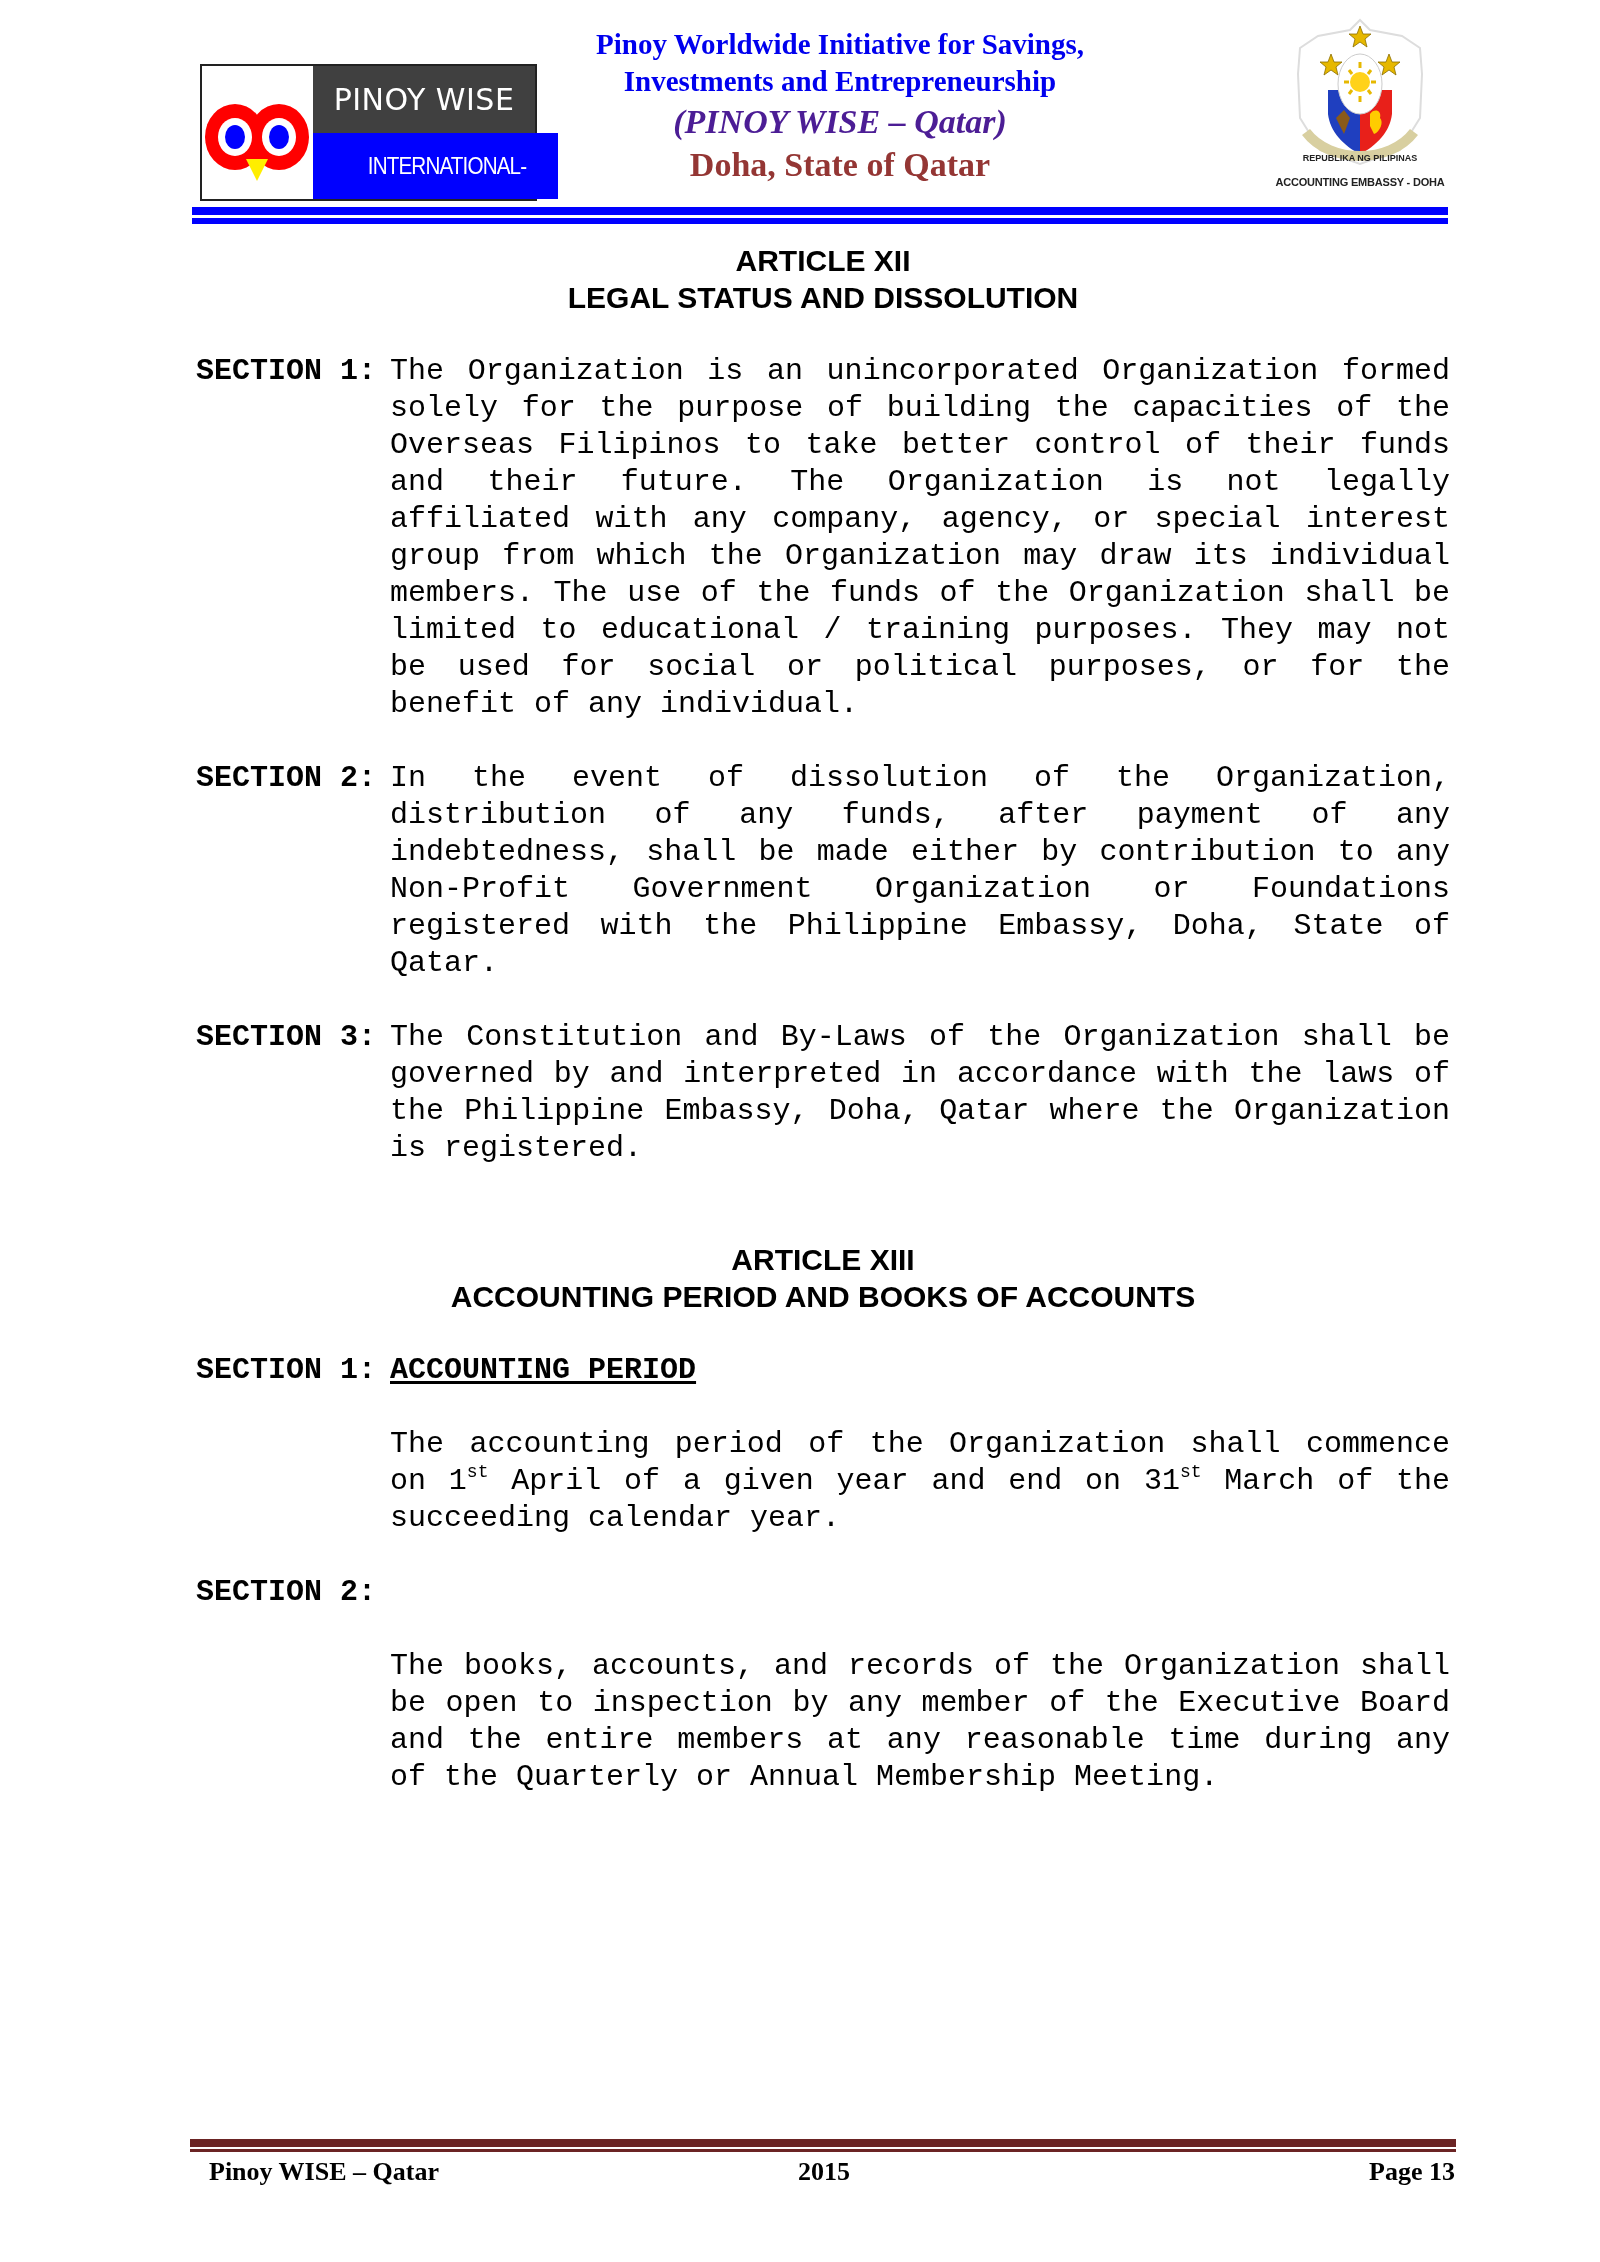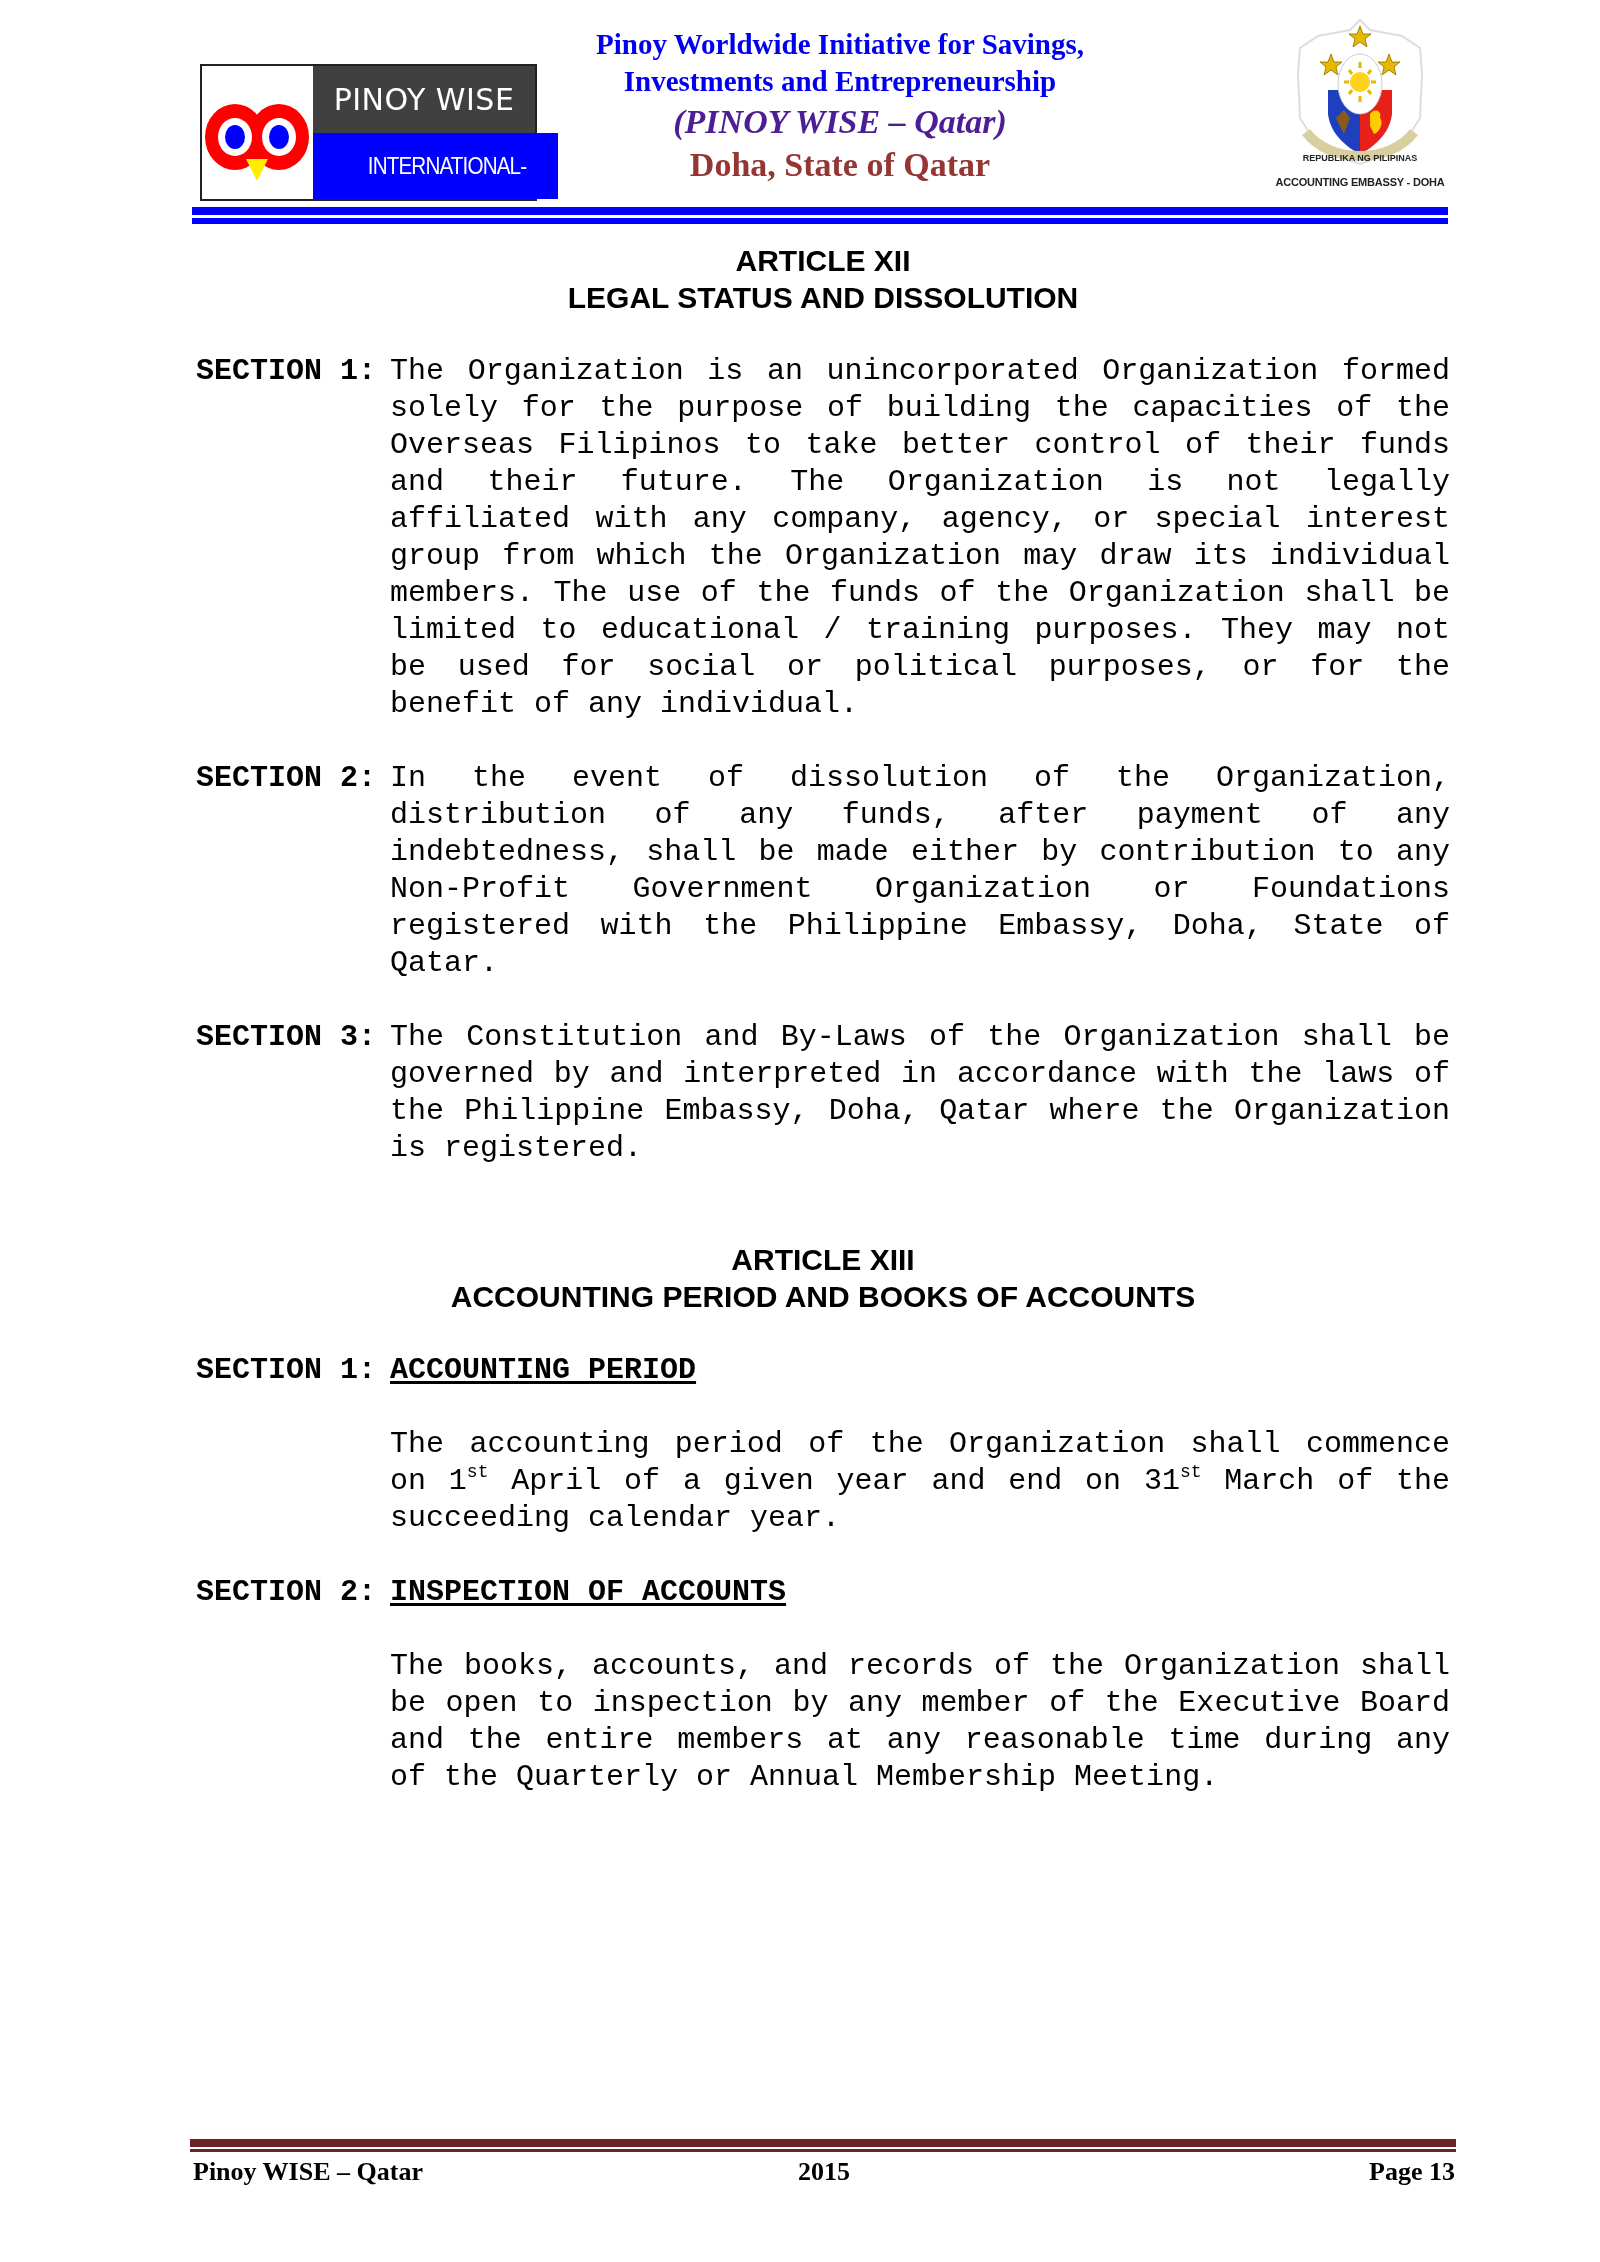--- a/index.html
+++ b/index.html
@@ -33,21 +33,21 @@
   .section { display: flex; font-family: Liberation Mono, monospace; }
   .sec-label { width: 194px; flex: none; font-weight: bold; white-space: nowrap; }
   .sec-body { width: 1060px; flex: none; text-align: justify; }
   .sec-title { font-weight: bold; text-decoration: underline; text-decoration-thickness: 3px; text-underline-offset: 3px; }
   sup { font-size: 18px; line-height: 0; vertical-align: 12px; }
 
   
   .fbar1 { left: 190px; top: 2139px; width: 1266px; height: 8px; background: #6b2424; }
   .fbar2 { left: 190px; top: 2149px; width: 1266px; height: 3px; background: #6b2424; }
   .footer { left: 193px; top: 2155px; width: 1262px; height: 34px; font-family: "Liberation Serif", serif; font-weight: bold; font-size: 26px; line-height: 34px; }
-  .footer-left { position: absolute; left: 0; top: 0; }
+  .footer-left { position: absolute; left: 16px; top: 0; }
   .footer-center { position: absolute; left: 0; width: 100%; text-align: center; top: 0; }
   .footer-right { position: absolute; right: 0; top: 0; }
 </style>
 </head>
 <body>
 
 <div class="abs logo-box">
   <svg class="logo-owl" viewBox="0 0 110 133">
     <ellipse cx="33" cy="71" rx="30" ry="33" fill="#ff0000"></ellipse>
     <ellipse cx="77" cy="71" rx="30" ry="33" fill="#ff0000"></ellipse>
@@ -139,21 +139,20 @@
   </div>
   <div class="blank"></div>
   <div class="section">
     <div class="sec-label"></div>
     <div class="sec-body"><span>The accounting period of the Organization shall commence on 1</span><sup>st</sup><span> April of a given year and end on 31</span><sup>st</sup><span> March of the succeeding calendar year.</span></div>
   </div>
   <div class="blank"></div>
 
   <div class="section">
     <div class="sec-label">SECTION 2:</div>
-    <div class="sec-body"><span class="sec-title">INSPECTION OF ACCOUNTS</span></div>
   </div>
   <div class="blank"></div>
   <div class="section">
     <div class="sec-label"></div>
     <div class="sec-body">The books, accounts, and records of the Organization shall be open to inspection by any member of the Executive Board and the entire members at any reasonable time during any of the Quarterly or Annual Membership Meeting.</div>
   </div>
 </div>
 
 <div class="abs fbar1"></div>
 <div class="abs fbar2"></div>

